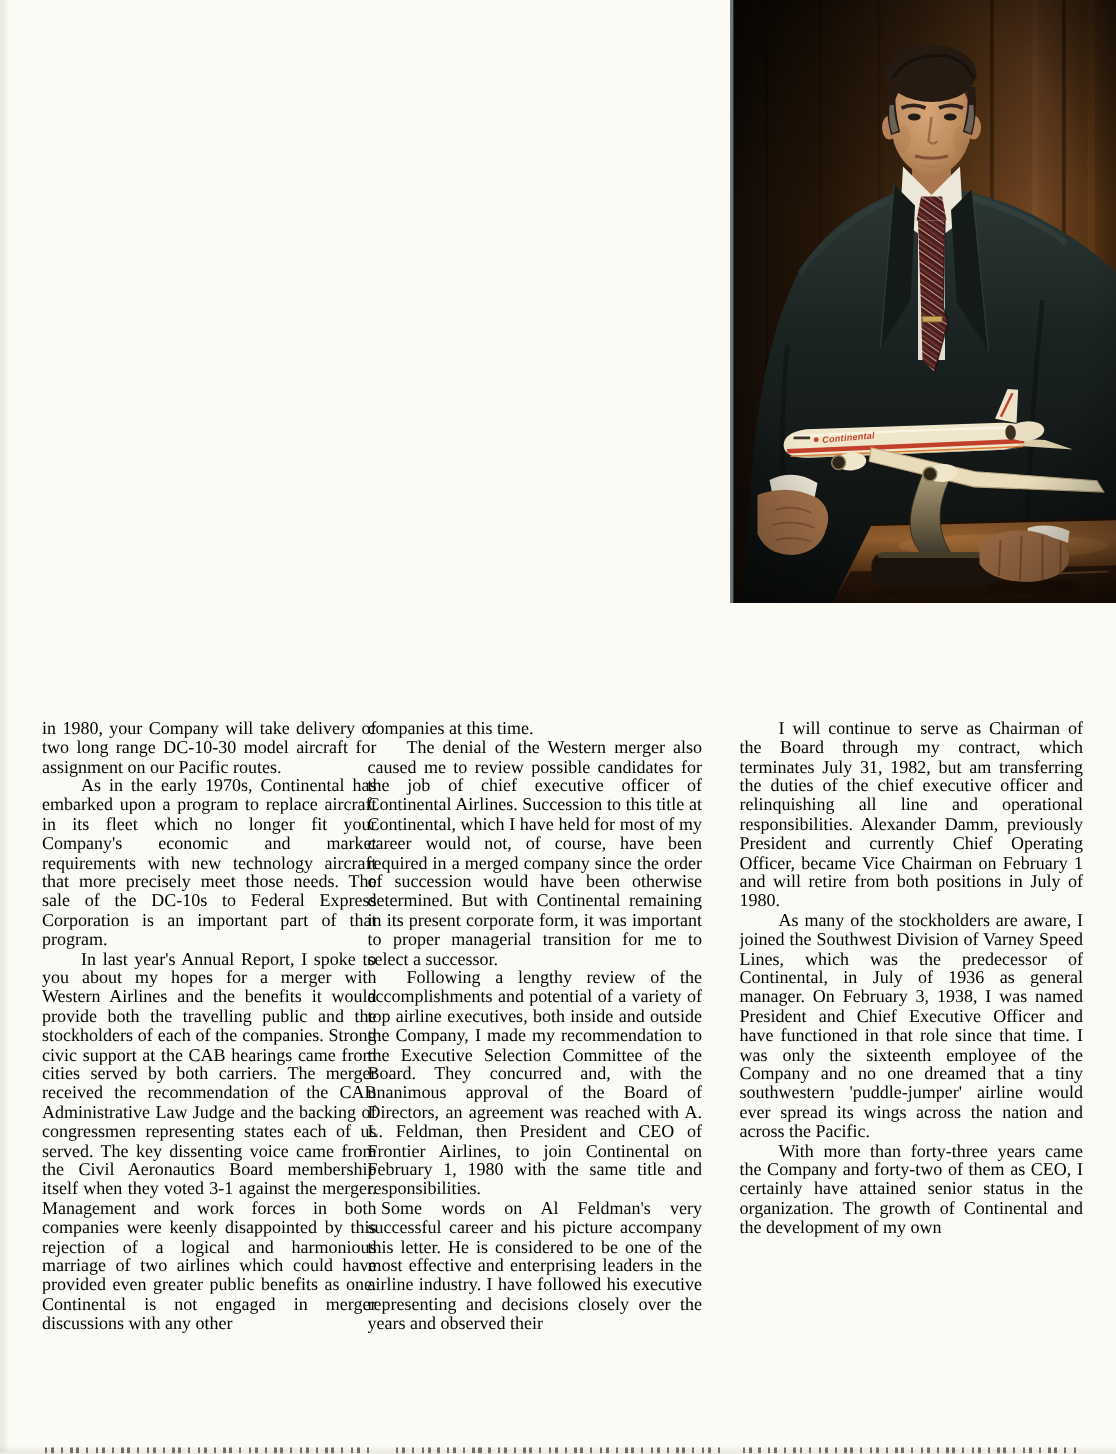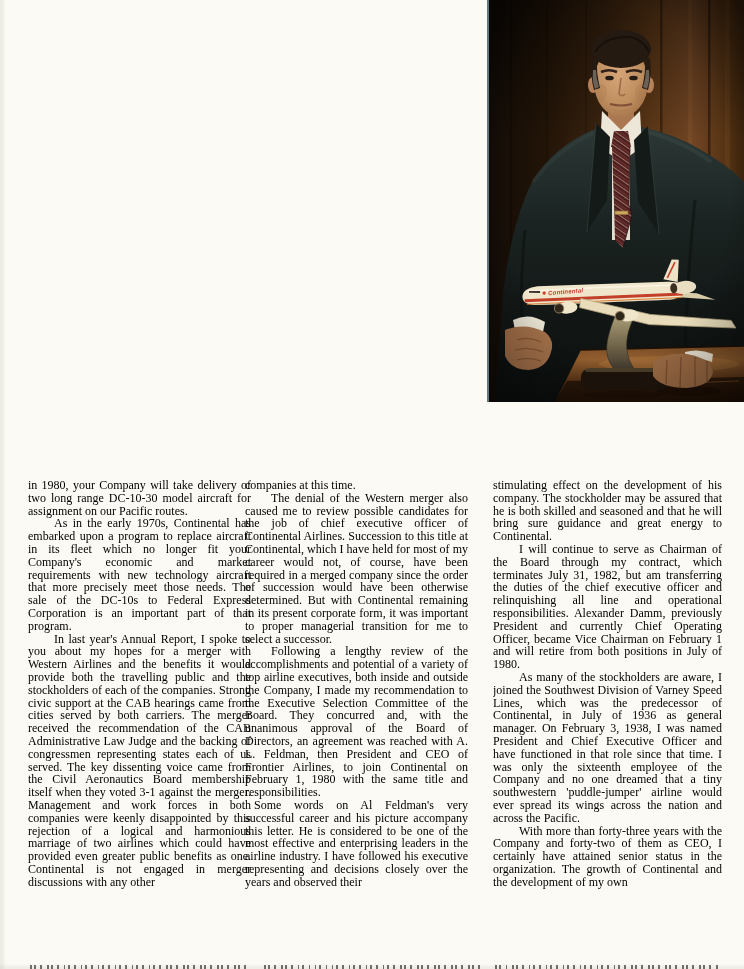--- a/index.html
+++ b/index.html
@@ -219,23 +219,22 @@
   </section>
 
   <section class="col" id="col2">
     <p>companies at this time.</p>
     <p class="ind">The denial of the Western merger also caused me to review possible candidates for the job of chief executive officer of Continental Airlines. Succession to this title at Continental, which I have held for most of my career would not, of course, have been required in a merged company since the order of succession would have been otherwise determined. But with Continental remaining in its present corporate form, it was important to proper managerial transition for me to select a successor.</p>
     <p class="ind">Following a lengthy review of the accomplishments and potential of a variety of top airline executives, both inside and outside the Company, I made my recommendation to the Executive Selection Committee of the Board. They concurred and, with the unanimous approval of the Board of Directors, an agreement was reached with A. L. Feldman, then President and CEO of Frontier Airlines, to join Continental on February 1, 1980 with the same title and responsibilities.</p>
     <p class="ind-sm">Some words on Al Feldman's very successful career and his picture accompany this letter. He is considered to be one of the most effective and enterprising leaders in the airline industry. I have followed his executive representing and decisions closely over the years and observed their</p>
   </section>
 
   <section class="col" id="col3">
-    <p>stimulating effect on the development of his company. The stockholder may be assured that he is both skilled and seasoned and that he will bring sure guidance and great energy to Continental.</p>
     <p class="ind">I will continue to serve as Chairman of the Board through my contract, which terminates July 31, 1982, but am transferring the duties of the chief executive officer and relinquishing all line and operational responsibilities. Alexander Damm, previously President and currently Chief Operating Officer, became Vice Chairman on February 1 and will retire from both positions in July of 1980.</p>
     <p class="ind">As many of the stockholders are aware, I joined the Southwest Division of Varney Speed Lines, which was the predecessor of Continental, in July of 1936 as general manager. On February 3, 1938, I was named President and Chief Executive Officer and have functioned in that role since that time. I was only the sixteenth employee of the Company and no one dreamed that a tiny southwestern 'puddle-jumper' airline would ever spread its wings across the nation and across the Pacific.</p>
-    <p class="ind">With more than forty-three years with the Company and forty-two of them as CEO, I certainly have attained senior status in the organization. The growth of Continental and the development of my own</p>
+    <p class="ind">With more than forty-three years came the Company and forty-two of them as CEO, I certainly have attained senior status in the organization. The growth of Continental and the development of my own</p>
   </section>
 
   <div class="cut" id="cut1"></div>
   <div class="cut" id="cut2"></div>
   <div class="cut" id="cut3"></div>
 
 </div>
 
 </body></html>

